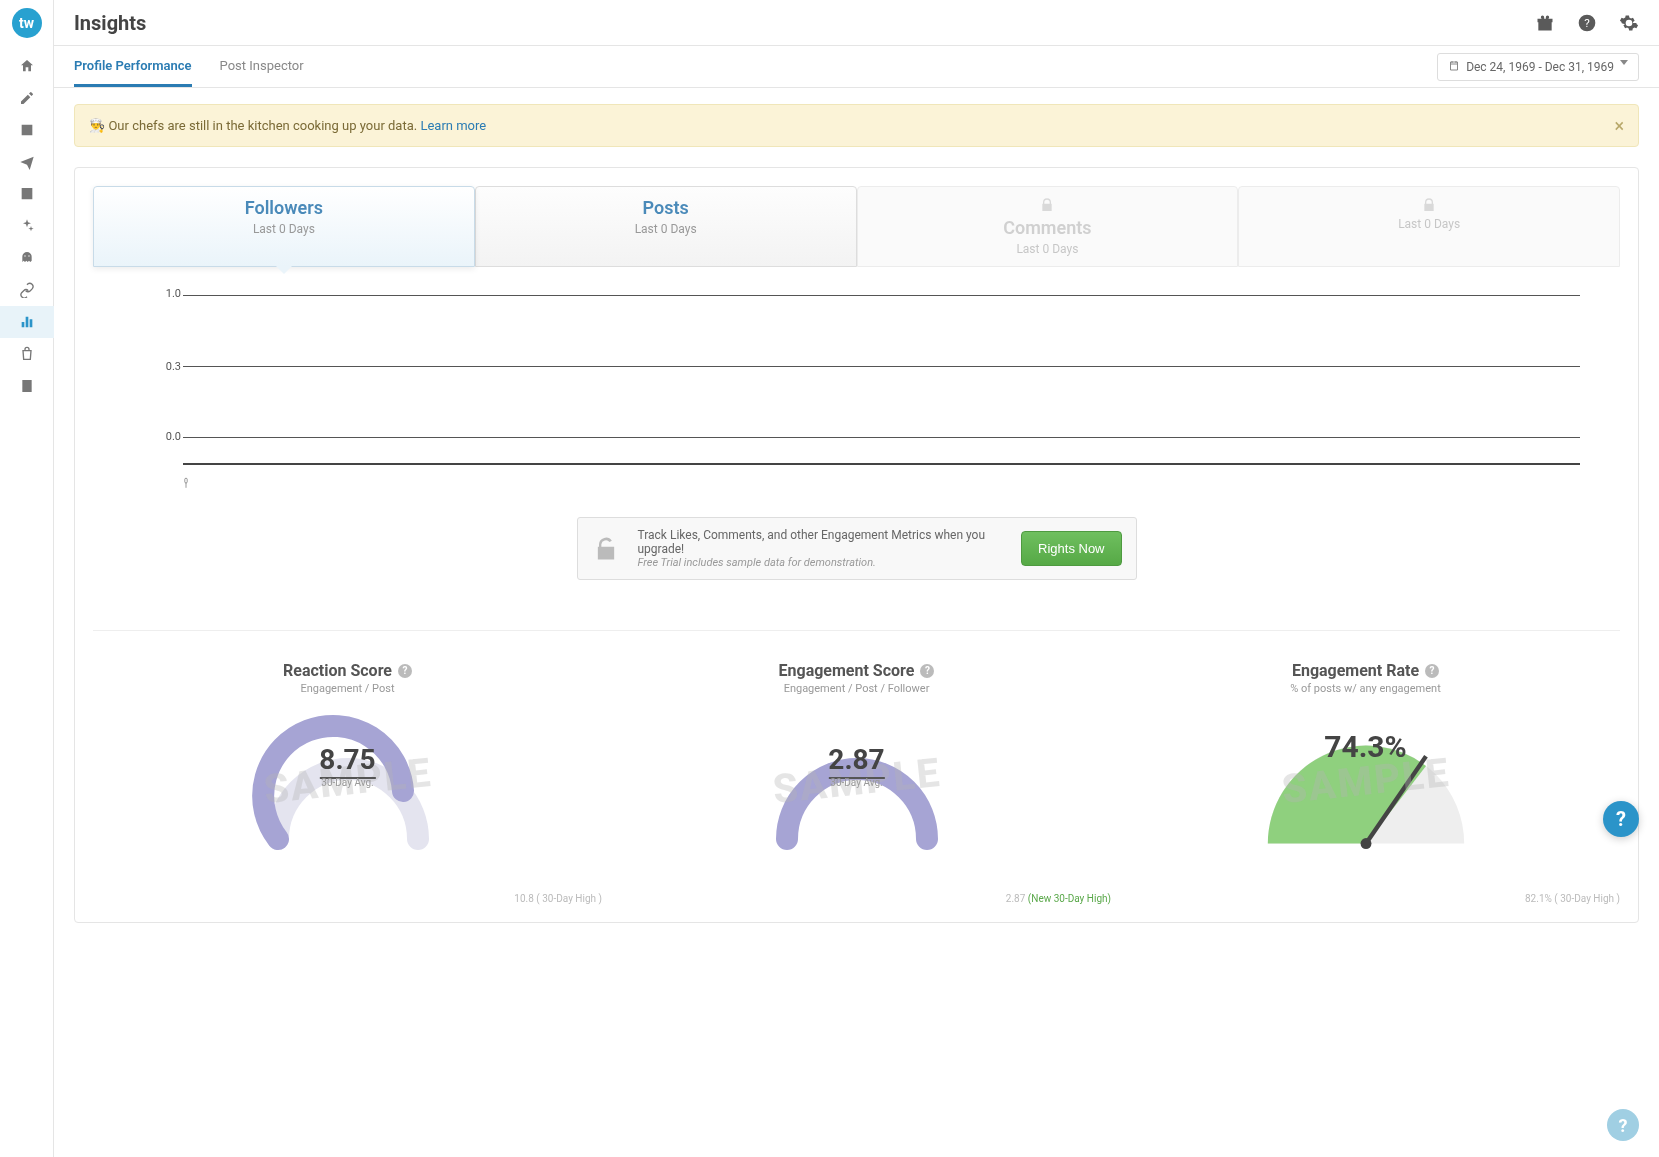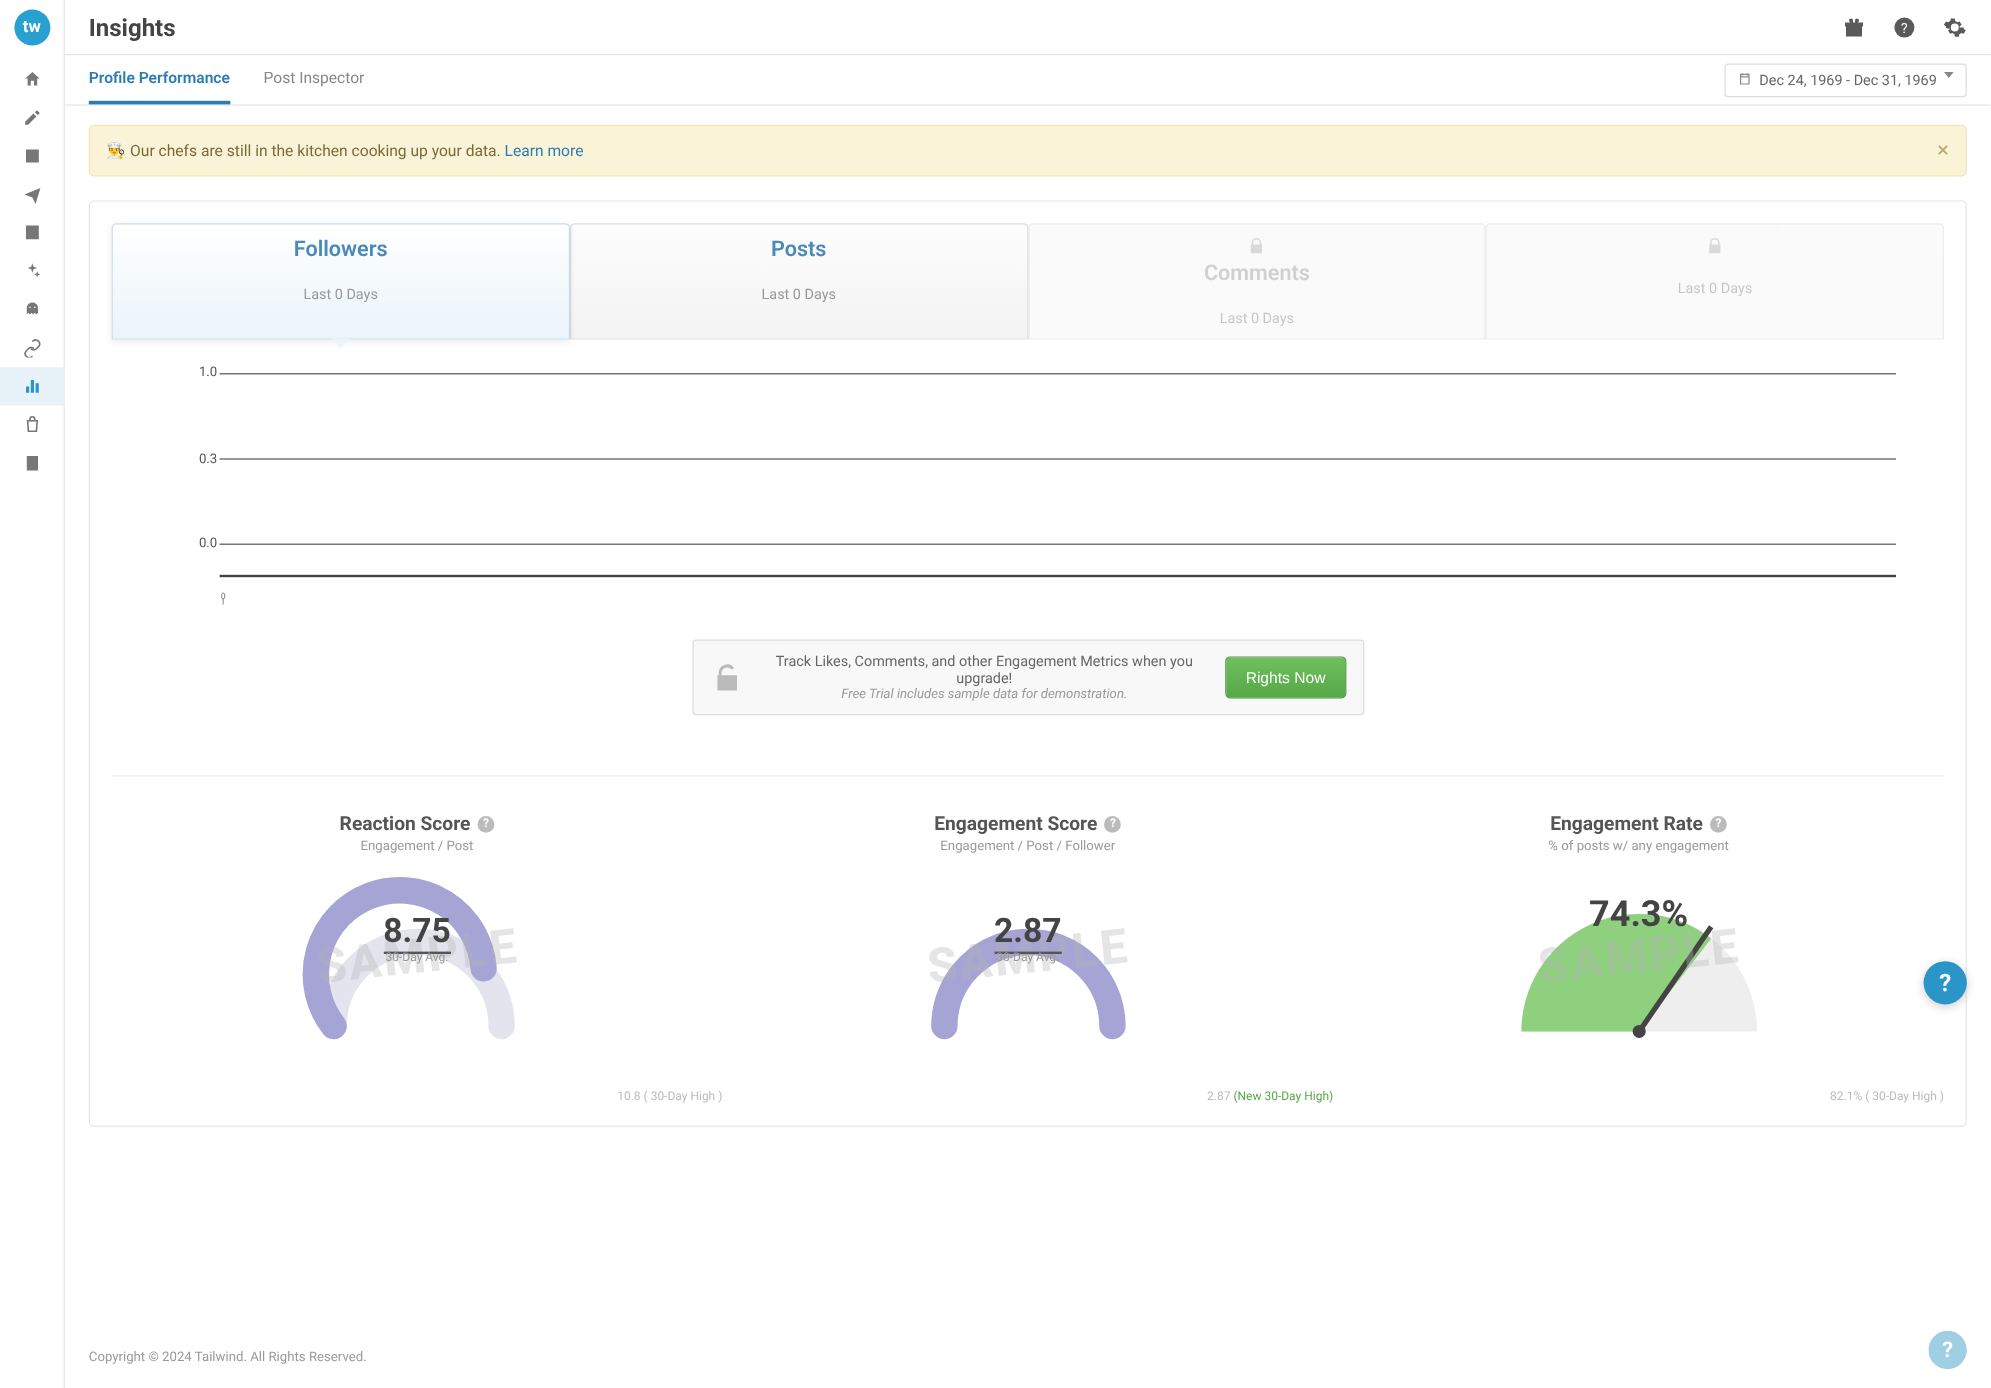--- a/index.html
+++ b/index.html
@@ -39,37 +39,37 @@
 
 .panel { border: 1px solid #e5e5e5; border-radius: 4px; padding: 18px; background: #fff; }
 
 
 .metric-tabs { display: flex; gap: 0; margin-bottom: 20px; }
 .metric-tab { flex: 1; background: linear-gradient(#fdfdfd,#f3f3f3); border: 1px solid #ddd; border-radius: 4px 4px 0 0; text-align: center; padding: 10px 0; position: relative; cursor: pointer; }
 .metric-tab.active { background: linear-gradient(#fff,#eaf4fa); border-color: #c8dbe8; box-shadow: 0 2px 6px rgba(0,0,0,0.08); z-index: 2; }
 .metric-tab.locked { opacity: 0.55; background: #f7f7f7; }
 .metric-tab .mt-title { font-size: 18px; font-weight: 600; color: #4a8ab9; }
 .metric-tab.locked .mt-title { color: #aaa; }
-.metric-tab .mt-sub { font-size: 12px; color: #999; margin-top: 20px; }
+.metric-tab .mt-sub { font-size: 12px; color: #999; margin-top: 4px; }
 .metric-tab.locked .lock-icon { display: block; margin: 0 auto 4px; }
 .lock-icon { width: 16px; height: 16px; fill: #bbb; }
 .metric-tab.active::after { content: ""; position: absolute; bottom: -8px; left: 50%; transform: translateX(-50%); border-left: 8px solid transparent; border-right: 8px solid transparent; border-top: 8px solid #eaf4fa; }
 
 
 .chart-area { position: relative; height: 190px; margin-left: 90px; margin-right: 40px; }
 .chart-axis-y { position: absolute; left: -30px; top: 0; bottom: 0; display: flex; flex-direction: column; justify-content: space-between; font-size: 11px; color: #555; width: 28px; text-align: right; }
 .chart-grid { position: absolute; left: 0; right: 0; top: 8px; bottom: 40px; }
 .chart-grid .gline { position: absolute; left: 0; right: 0; border-top: 1px solid #555; }
 .chart-baseline { position: absolute; left: 0; right: 0; bottom: 0; border-top: 2px solid #444; }
 .chart-marker { position: absolute; left: 0; bottom: -12px; width: 6px; height: 12px; }
 
 
 .upgrade-cta { margin: 40px auto 10px; max-width: 560px; border: 1px solid #ddd; background: #f8f8f8; border-radius: 3px; padding: 10px 14px; display: flex; align-items: center; gap: 18px; justify-content: center; }
 .upgrade-cta .lock-big { width: 28px; height: 28px; fill: #bbb; flex-shrink: 0; }
-.upgrade-text { text-align: center; font-size: 12px; color: #666; }
+.upgrade-text { text-align: left; font-size: 12px; color: #666; }
 .upgrade-text .sub { font-style: italic; color: #999; font-size: 11px; }
 .upgrade-btn { background: linear-gradient(#6fbf5f,#56a946); color: #fff; border: 1px solid #4e9a40; border-radius: 4px; padding: 9px 16px; font-size: 13px; cursor: pointer; white-space: nowrap; }
 
 
 .gauges { display: flex; margin-top: 50px; border-top: 1px solid #eee; padding-top: 30px; }
 .gauge-col { flex: 1; text-align: center; position: relative; }
 .gauge-title { font-size: 16px; font-weight: 700; color: #555; display: inline-flex; align-items: center; gap: 6px; }
 .help-badge { width: 14px; height: 14px; background: #bbb; color: #fff; border-radius: 50%; font-size: 10px; display: inline-flex; align-items: center; justify-content: center; }
 .gauge-sub { font-size: 11px; color: #999; margin-top: 2px; }
 .gauge-wrap { position: relative; height: 180px; margin-top: 14px; }
@@ -300,18 +300,17 @@
               </svg>
               <div class="gauge-value" style="top:20px;font-size:30px">74.3%</div>
             </div>
             <div class="gauge-high">82.1% ( 30-Day High )</div>
           </div>
 
         </div>
       </div>
     </div>
 
-    <div class="footer">Copyright © 2024 Tailwind. All Rights Reserved.</div>
   </div>
 </div>
 
 <div class="float-help-top">?</div>
 <div class="float-help-bot">?</div>
 
 </body></html>

